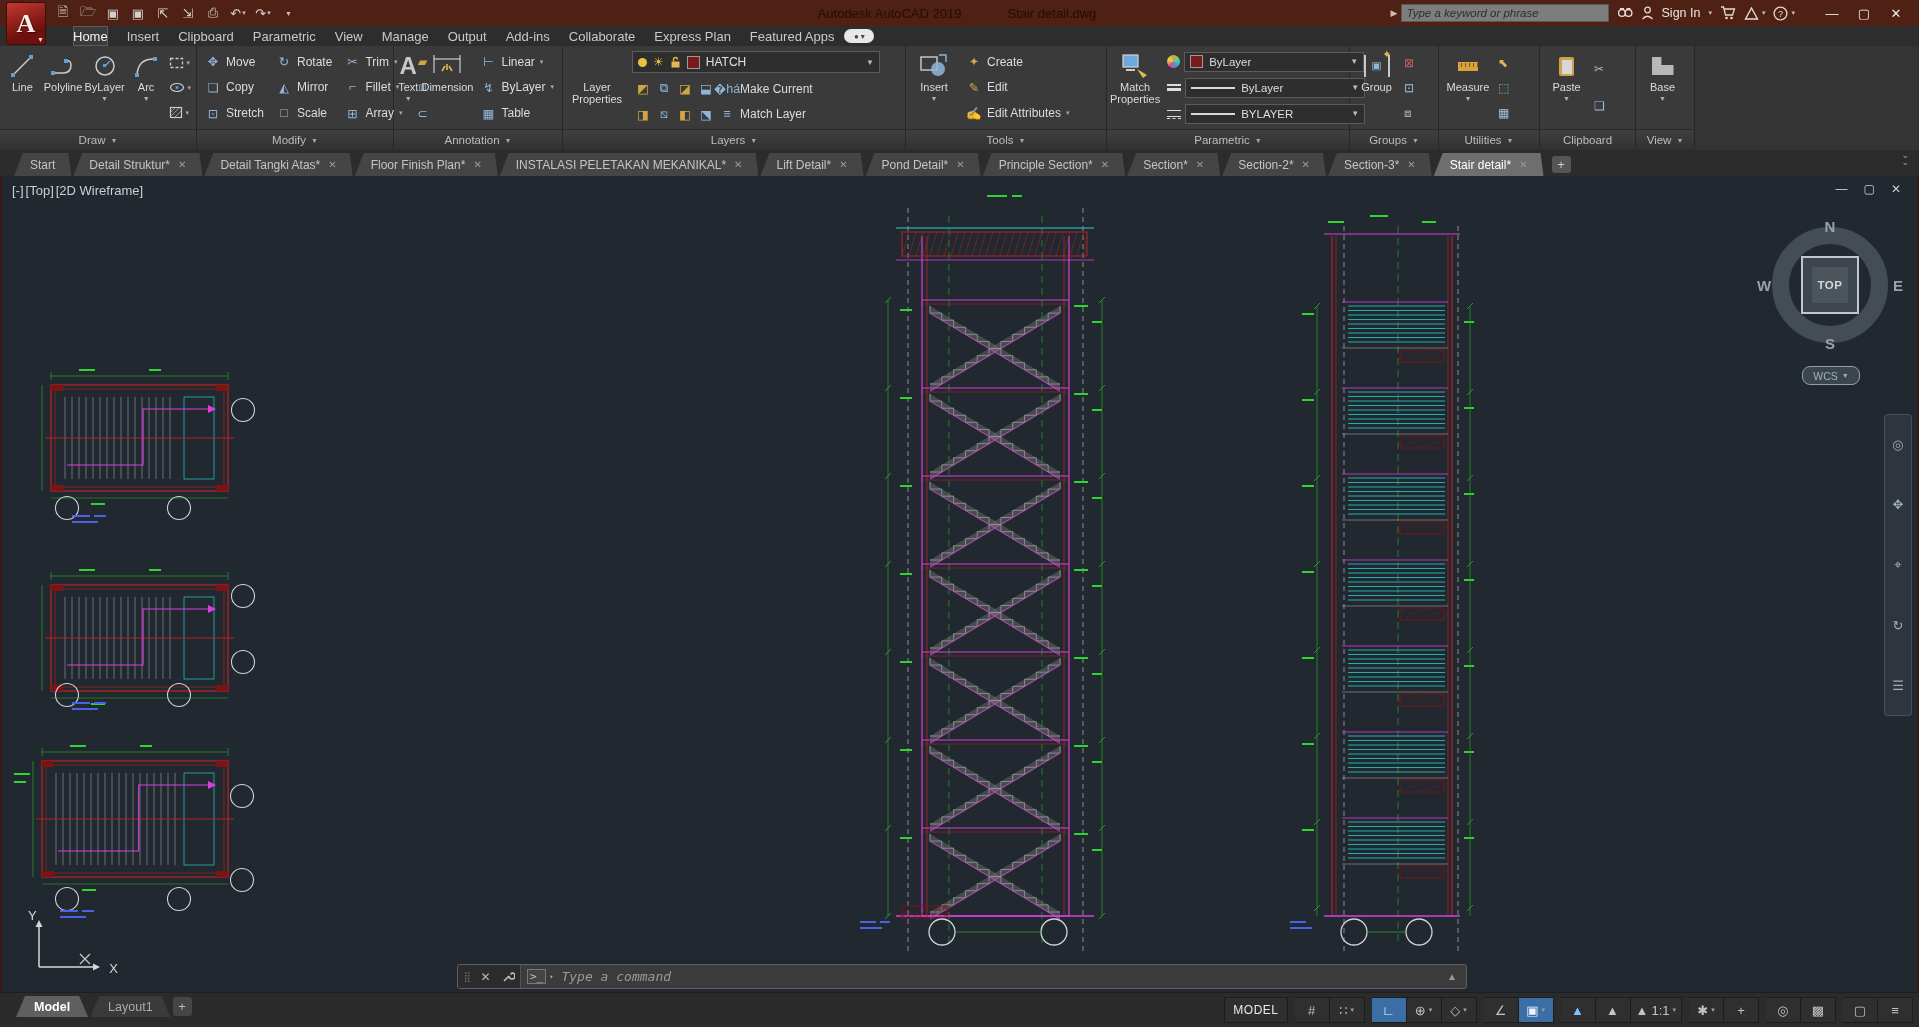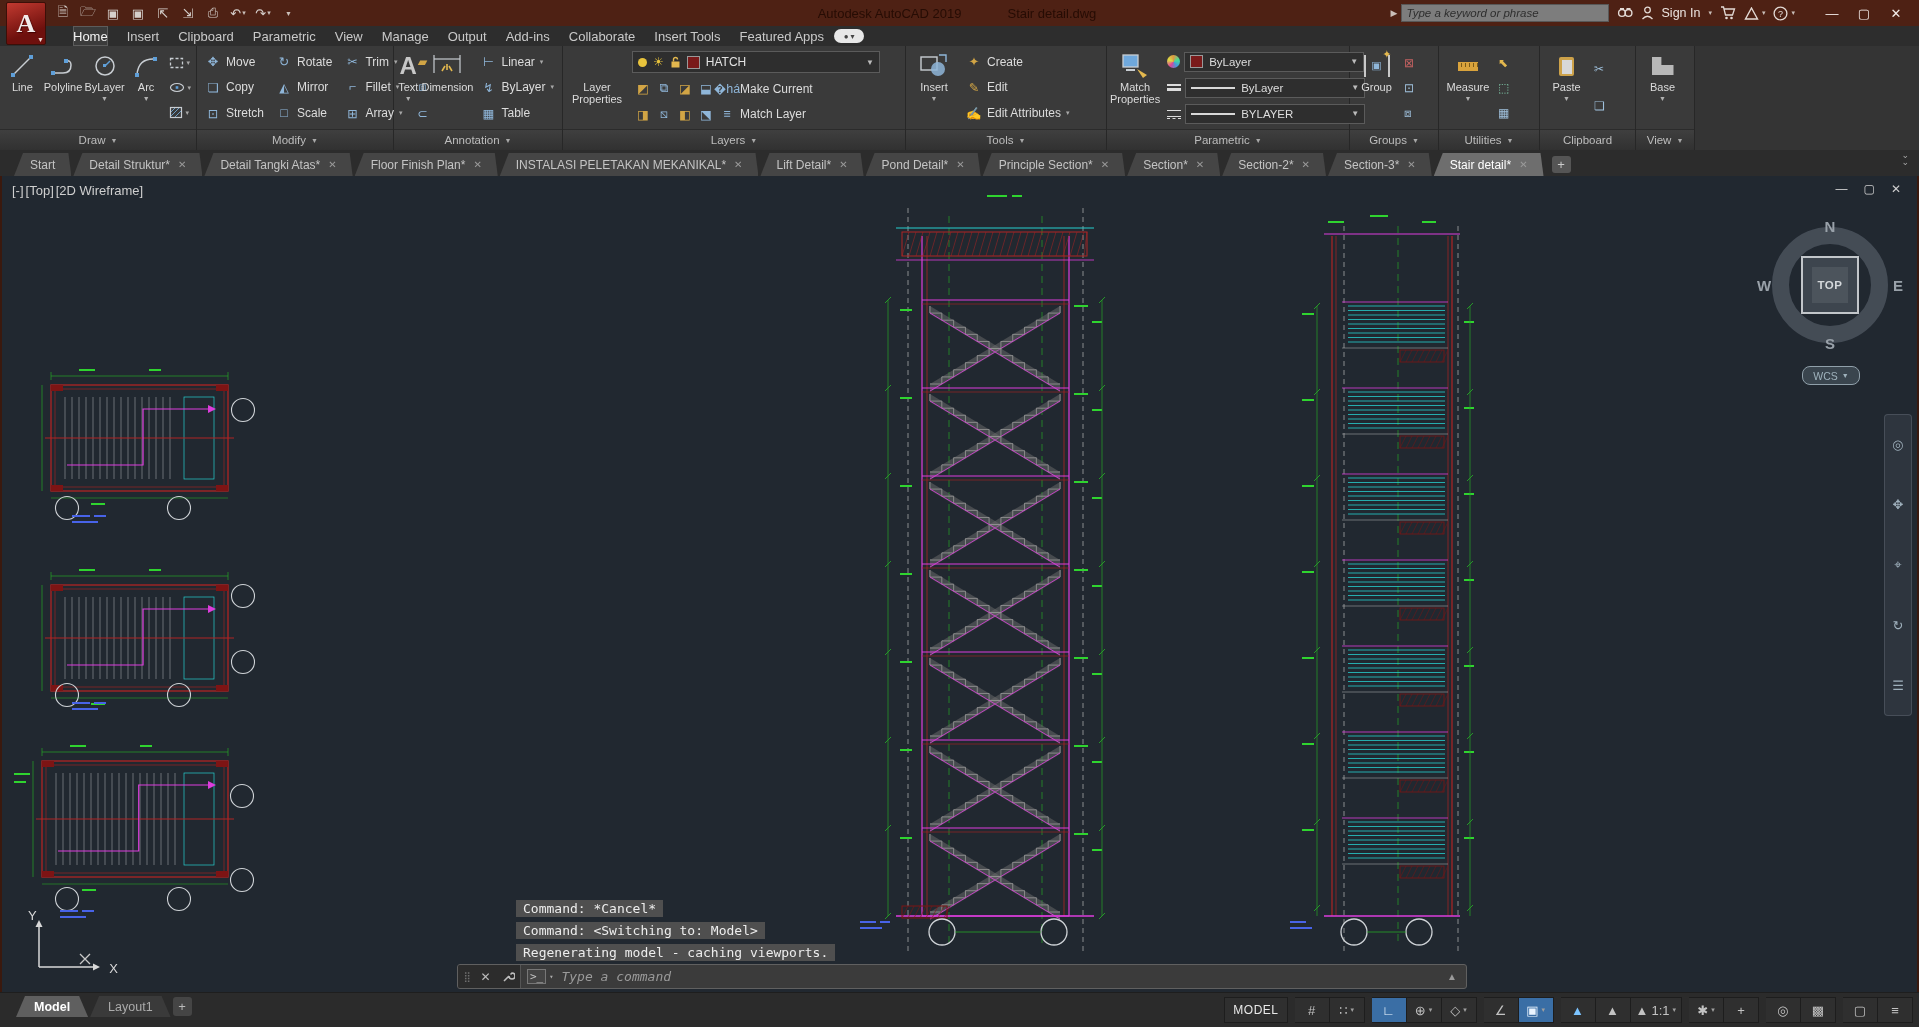--- a/index.html
+++ b/index.html
@@ -217,21 +217,21 @@
   <div class="ribbontabs">
     <div class="rtab active">Home</div>
     <div class="rtab">Insert</div>
     <div class="rtab">Clipboard</div>
     <div class="rtab">Parametric</div>
     <div class="rtab">View</div>
     <div class="rtab">Manage</div>
     <div class="rtab">Output</div>
     <div class="rtab">Add-ins</div>
     <div class="rtab">Collaborate</div>
-    <div class="rtab">Insert Tools</div>
+    <div class="rtab">Express Plan</div>
     <div class="rtab">Featured Apps</div>
     <div class="rpill">●<span>▾</span></div>
   </div>
 
   <div class="ribbon">
 
     <div class="panel" style="width:196px">
       <div class="pbody">
         <div class="bigbtn">
           <span class="bicon">
@@ -1177,25 +1177,20 @@
       <span class="xlab">X</span>
       <svg class="icon" width="90" height="70" viewBox="0 0 90 70">
         <line x1="11" y1="16" x2="11" y2="59" stroke="#d8d8d8" stroke-width="1.5"></line>
         <line x1="11" y1="59" x2="68" y2="59" stroke="#d8d8d8" stroke-width="1.5"></line>
         <path d="M11 12 l-3.5 7 h7 Z" fill="#d8d8d8"></path>
         <path d="M72 59 l-7 -3.5 v7 Z" fill="#d8d8d8"></path>
         <path d="M52 46 l10 10 M62 46 l-10 10" stroke="#c8c8c8" stroke-width="1.3"></path>
       </svg>
     </div>
 
-    <div class="cmdhist">
-      <span class="chip">Command: *Cancel*</span>
-      <span class="chip">Command:  &lt;Switching to: Model&gt;</span>
-      <span class="chip">Regenerating model - caching viewports.</span>
-    </div>
 
     <div class="cmdbar">
       <div class="cmdleft">
         <span class="grip">⣿</span>
         <span>✕</span>
         <span>
             <svg class="icon" width="13" height="13" viewBox="0 0 13 13">
               <path d="M2 11 L7 6 M7 6 a3 3 0 1 0 3-3 l-1.5 1.5" stroke="#bdbdbd" stroke-width="1.6" fill="none"></path>
             </svg>
           </span>

